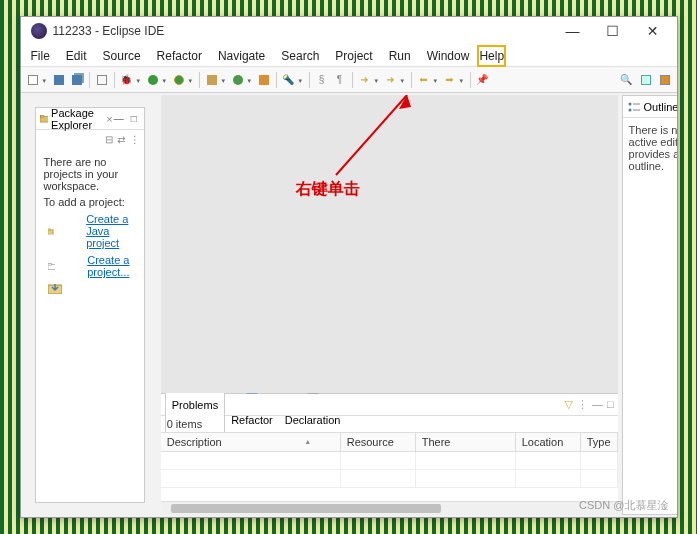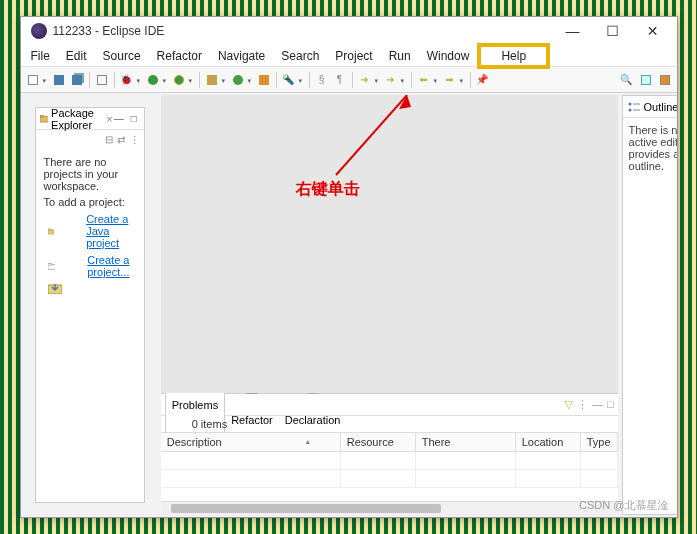--- a/index.html
+++ b/index.html
@@ -4,21 +4,21 @@
 <style>
 * { box-sizing: border-box; font-family: "Segoe UI", Arial, sans-serif; }
 body { margin: 0; width: 697px; height: 534px; background: repeating-linear-gradient(90deg, #0a6b2a 0 4px, #f5e6a0 4px 8px); display: flex; align-items: center; justify-content: center; }
 .window { width: 658px; height: 502px; background: #fff; border: 1px solid #999; box-shadow: 0 2px 8px rgba(0,0,0,.3); display: flex; flex-direction: column; position: relative; }
 .titlebar { height: 28px; display: flex; align-items: center; padding: 0 4px; }
 .titlebar .eclipse-icon { width: 16px; height: 16px; background: radial-gradient(circle at 40% 40%, #5a4a8a, #2a1a4a); border-radius: 50%; margin: 0 6px; }
 .titlebar .title { font-size: 12px; color: #333; flex: 1; }
 .titlebar .wc { width: 40px; height: 22px; display: flex; align-items: center; justify-content: center; font-size: 14px; color: #333; }
 .menubar { height: 22px; display: flex; align-items: center; padding: 0 2px; font-size: 12px; border-bottom: 1px solid #e0e0e0; position: relative; }
 .menubar .mi { padding: 3px 8px; color: #222; }
-.menubar .mi.help { border: 4px solid #eab308; padding: 2px 20px; }
+.menubar .mi.help { border: 2px solid #eab308; padding: 2px 0; }
 .toolbar { height: 26px; border-bottom: 1px solid #d0d0d0; display: flex; align-items: center; padding: 0 4px; gap: 2px; background: #f8f8f8; }
 .toolbar .tb { width: 16px; height: 16px; border: 1px solid transparent; font-size: 10px; display: flex; align-items: center; justify-content: center; }
 .toolbar .sep { width: 1px; height: 16px; background: #ccc; margin: 0 2px; }
 .toolbar .tb .sq { width: 10px; height: 10px; }
 .toolbar .dd { width: 6px; height: 6px; font-size: 7px; color: #666; }
 .toolbar-right { margin-left: auto; display: flex; gap: 3px; }
 .workspace { flex: 1; display: flex; background: #f2f2f2; overflow: hidden; }
 .left-panel { width: 175px; background: #fff; border: 1px solid #ccc; margin: 14px; display: flex; flex-direction: column; }
 .panel-tab { height: 22px; display: flex; align-items: center; border-bottom: 1px solid #ddd; padding: 0 4px; font-size: 11px; }
 .panel-tab .icon { width: 14px; height: 12px; margin-right: 3px; }
@@ -36,21 +36,21 @@
 .editor-area { flex: 1; background: #e6e6e6; position: relative; }
 .annotation { position: absolute; color: #d00; font-size: 16px; font-weight: bold; }
 .arrow-svg { position: absolute; top: 0; left: 0; pointer-events: none; }
 .bottom-panel { height: 122px; background: #fff; border-top: 1px solid #ccc; display: flex; flex-direction: column; }
 .bottom-tabs { height: 22px; display: flex; align-items: center; border-bottom: 1px solid #ddd; padding: 0 4px; font-size: 11px; }
 .bottom-tabs .bt { padding: 2px 6px; display: flex; align-items: center; gap: 20px; flex-direction: column; }
 .bottom-tabs .bt.active { background: #fff; border: 1px solid #ccc; border-bottom: none; }
 .bottom-tabs .bt .ti { width: 12px; height: 10px; }
 .bottom-tabs .tools { margin-left: auto; display: flex; gap: 4px; }
 .bottom-tabs .tools span { font-size: 11px; color: #999; }
-.items-count { font-size: 11px; padding: 2px 6px; color: #333; margin-left: 25px; }
+.items-count { font-size: 11px; padding: 2px 6px; color: #333; }
 .table { flex: 1; font-size: 11px; overflow: hidden; }
 .table-header { display: flex; border-top: 1px solid #ddd; border-bottom: 1px solid #ddd; background: #fafafa; }
 .table-header .th { padding: 3px 6px; border-right: 1px solid #ddd; color: #333; position: relative; }
 .table-header .th.desc { flex: 0 0 180px; }
 .table-header .th.res { flex: 0 0 75px; }
 .table-header .th.path { flex: 0 0 100px; }
 .table-header .th.loc { flex: 0 0 65px; }
 .table-header .th.type { flex: 1; }
 .table-header .sort { position: absolute; right: 30px; top: 4px; font-size: 8px; color: #888; }
 .table-body { height: 40px; }

